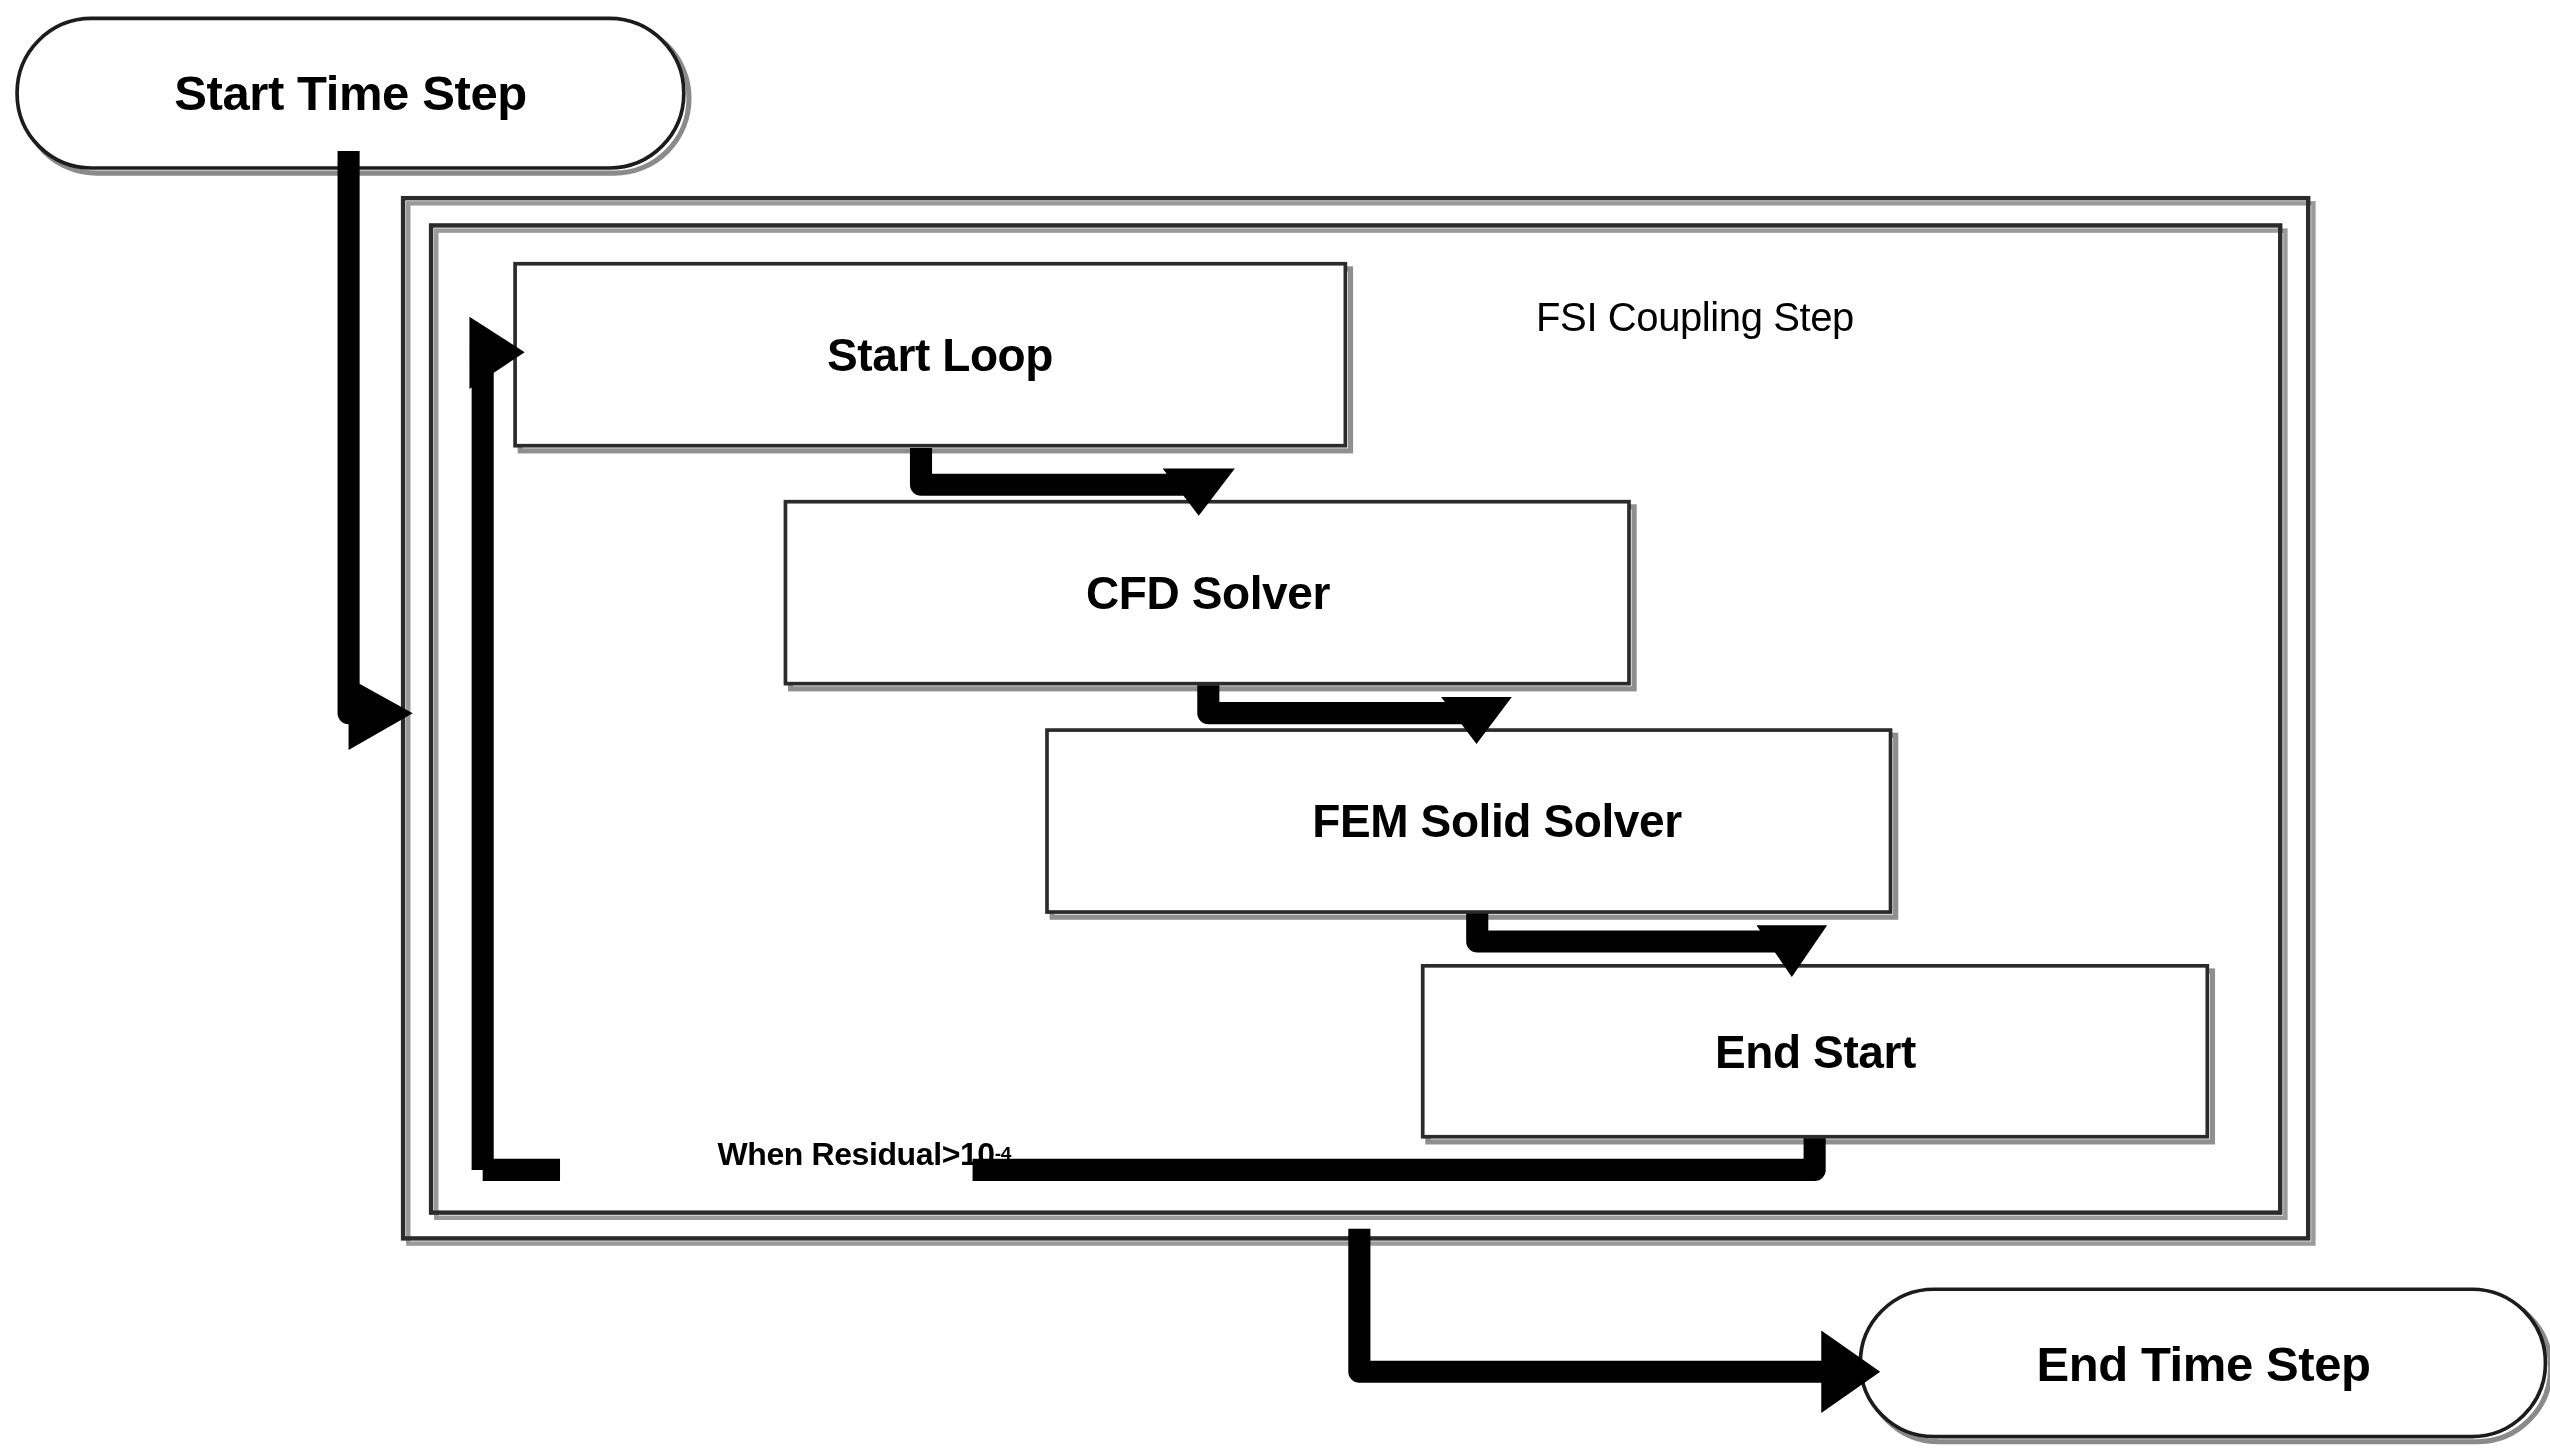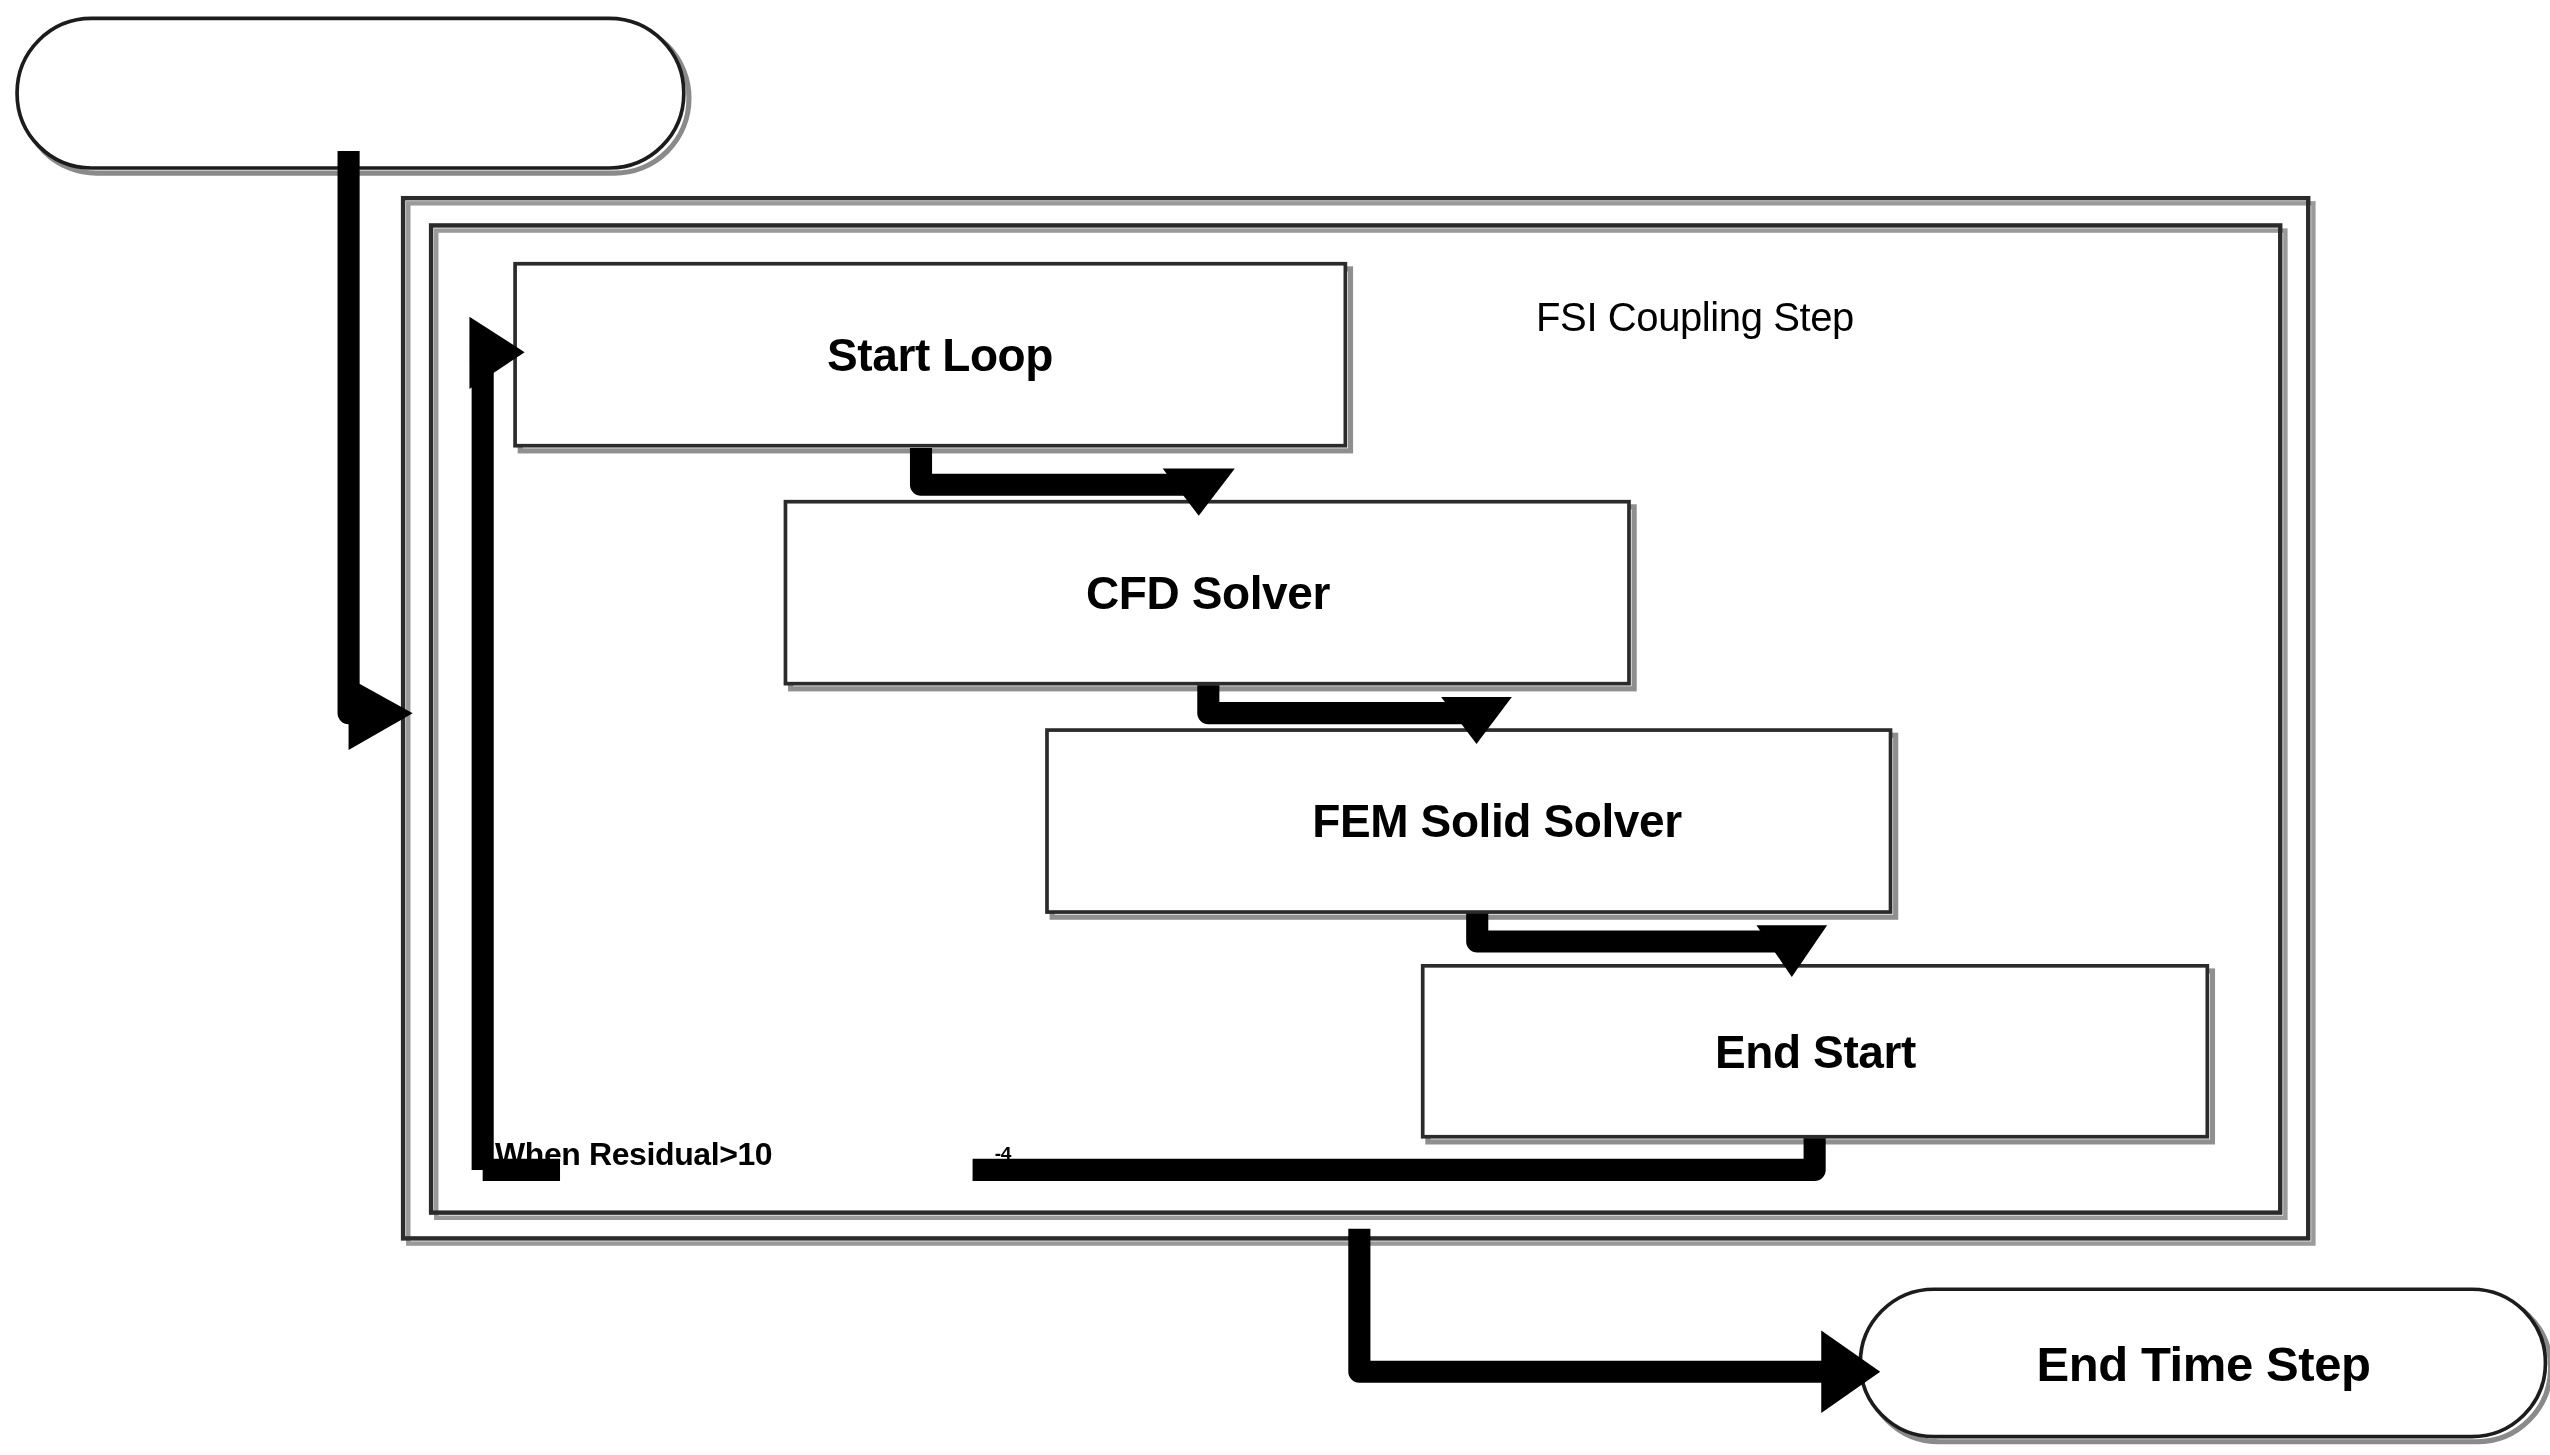--- a/index.html
+++ b/index.html
@@ -112,32 +112,33 @@
       <polygon points="1956,946 2052,946 2004,1010"></polygon>
 
       <polygon points="2384,1256 2480,1256 2432,1326"></polygon>
 
       <polygon points="637,430 637,528 712,478"></polygon>
 
       <polygon points="2472,1806 2472,1918 2552,1862"></polygon>
     </g>
   </svg>
 
+  <div class="node-label terminal-label" style="left:17px; top:18.4px; width:667px; height:150px;">Start Time Step</div>
 
   <div class="node-label region-label" style="left:1511px; top:295px; width:368px; height:44px;">FSI Coupling Step</div>
 
   <div class="node-label process-label" style="left:525px; top:264px; width:830px; height:182px;">Start Loop</div>
 
   <div class="node-label process-label" style="left:786px; top:502px; width:844px; height:182px;text-align:center;">CFD Solver</div>
 
   <div class="node-label process-label" style="left:1075px; top:730px; width:844px; height:182px;border-radius:27px;">FEM Solid Solver</div>
 
   <div class="node-label process-label" style="left:1423px; top:966px; width:785px; height:171px;">End Start</div>
 
-  <div class="node-label cond-label" style="left:495px; top:1131px; width:516px; height:46px; justify-content:space-between;">
+  <div class="node-label cond-label" style="left:495px; top:1131px; width:516px; height:46px; justify-content:flex-end;">
     <span>When Residual&gt;10</span>
       <sup>-4</sup>
   </div>
 
   <div class="node-label terminal-label" style="left:1861px; top:1290px; width:685px; height:147px;text-align:center;">End Time Step</div>
 
   <div class="hit" style="left:17px; top:18.4px; width:667px; height:150px;"></div>
   <div class="hit" style="left:515px; top:264px; width:830px; height:182px;"></div>
   <div class="hit" style="left:786px; top:502px; width:844px; height:182px;"></div>
   <div class="hit" style="left:1047px; top:730px; width:844px; height:182px;"></div>

